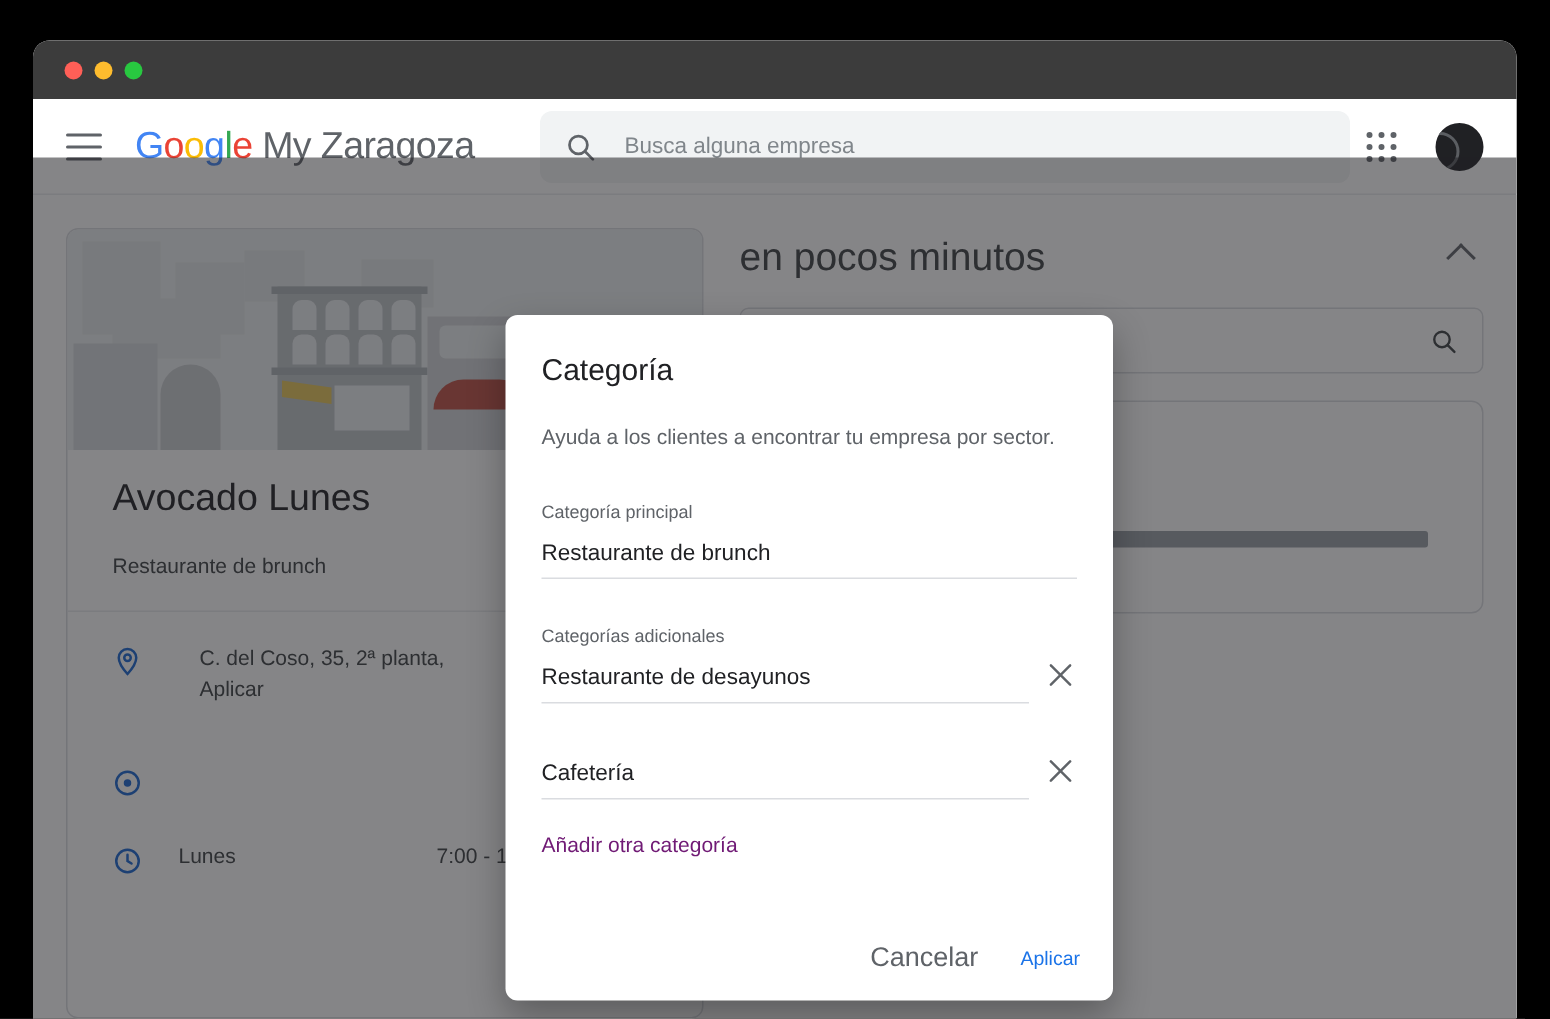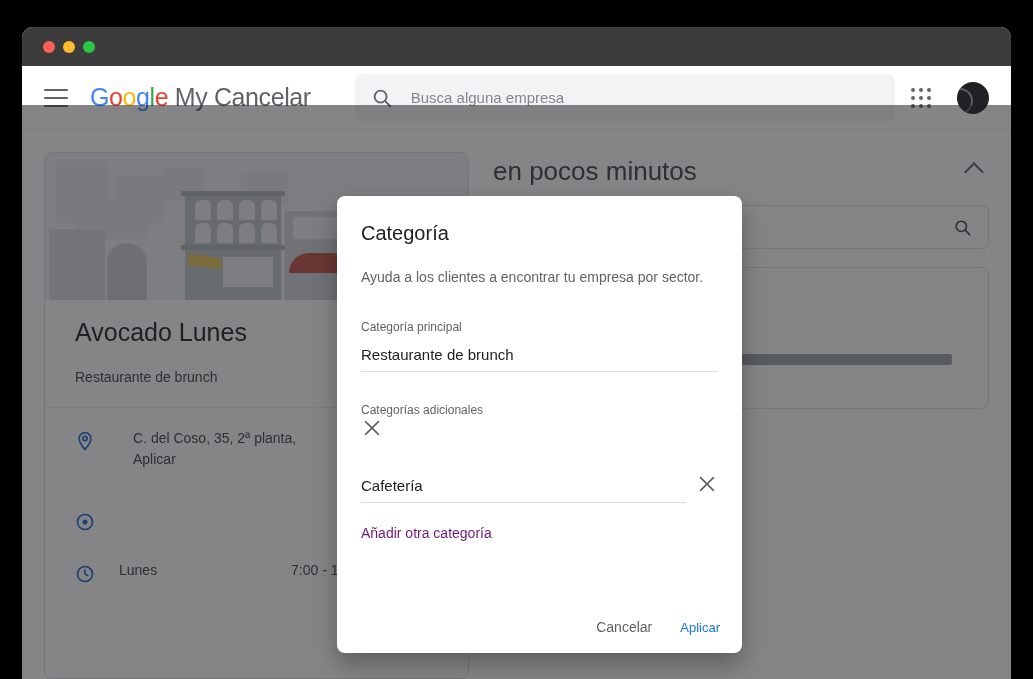--- a/index.html
+++ b/index.html
@@ -128,21 +128,21 @@
   }
 
   svg { display: block; }
 
   
   .scrim {
     position: absolute; left: 0; top: 39px; right: 0; bottom: 0;
     background: rgba(32,33,36,0.55);
   }
   .dialog {
-    position: absolute; left: 315px; top: 130px;
+    position: absolute; left: 315px; top: 144px;
     width: 405px; height: 457px;
     background: #fff; border-radius: 8px;
     box-shadow: 0 11px 25px rgba(0,0,0,0.30);
     padding: 26px 24px 0 24px;
   }
   .dlg-title { font-size: 20px; color: #202124; }
   .dlg-desc { font-size: 14px; color: #5f6368; line-height: 1.55; margin-top: 22px; }
 
   .field-label { font-size: 12px; color: #5f6368; margin-top: 31px; }
   .field-line { display: flex; align-items: center; gap: 10px; }
@@ -150,21 +150,21 @@
     flex: 1; border: none; outline: none;
     border-bottom: 1px solid #dadce0;
     font-family: "Liberation Sans", sans-serif;
     font-size: 15px; color: #202124; background: transparent;
     padding: 6px 0 8px; margin-top: 6px;
   }
   .clear-x { width: 22px; height: 22px; flex: none; cursor: pointer; }
   .add-link { font-size: 14px; color: #701a75; margin-top: 22px; cursor: pointer; display: inline-block; }
 
   .dlg-actions { position: absolute; right: 22px; bottom: 18px; display: flex; gap: 28px; align-items: center; }
-  .btn-text { font-size: 14px; color: #5f6368; cursor: pointer; }
+  .btn-text { font-size: 18px; color: #5f6368; cursor: pointer; }
   .btn-primary { font-size: 13px; color: #1a73e8; cursor: pointer; }
 </style>
 </head>
 <body>
 
 <div class="screen">
   <div class="window">
 
     <div class="titlebar">
       <span class="dot red"></span>
@@ -174,21 +174,21 @@
 
     <div class="app">
 
       <div class="appbar">
         <div class="hamburger">
           <i></i>
             <i></i>
             <i></i>
         </div>
         <div class="brand">
-          <span class="g1">G</span><span class="g2">o</span><span class="g3">o</span><span class="g4">g</span><span class="g5">l</span><span class="g6">e</span><span class="suffix"> My Cancelar</span>
+          <span class="g1">G</span><span class="g2">o</span><span class="g3">o</span><span class="g4">g</span><span class="g5">l</span><span class="g6">e</span><span class="suffix"> My Zaragoza</span>
         </div>
         <div class="searchbar">
           <span>
             <svg width="22" height="22" viewBox="0 0 24 24">
                 <circle cx="10.5" cy="10.5" r="6.5" fill="none" stroke="#5f6368" stroke-width="2"></circle>
                 <line x1="15.5" y1="15.5" x2="21" y2="21" stroke="#5f6368" stroke-width="2" stroke-linecap="round"></line>
               </svg>
           </span>
           <span class="search-ph">Busca alguna empresa</span>
         </div>
@@ -326,20 +326,21 @@
         <div class="dlg-desc">Ayuda a los clientes a encontrar tu empresa por sector.</div>
 
         <div class="field-label">Categoría principal</div>
         <div class="field-line">
           <input class="field-input" value="Restaurante de brunch" style="">
         </div>
 
         <div class="field-label">Categorías adicionales</div>
 
         <div class="field-line">
+          <input class="field-input" value="Restaurante de desayunos" style="">
           <span class="clear-x">
             <svg width="22" height="22" viewBox="0 0 24 24">
                 <line x1="5" y1="5" x2="19" y2="19" stroke="#5f6368" stroke-width="1.8" stroke-linecap="round"></line>
                 <line x1="19" y1="5" x2="5" y2="19" stroke="#5f6368" stroke-width="1.8" stroke-linecap="round"></line>
               </svg>
           </span>
         </div>
 
         <div class="field-line" style="margin-top:26px;">
           <input class="field-input" autofocus="" value="Cafetería" style="">

